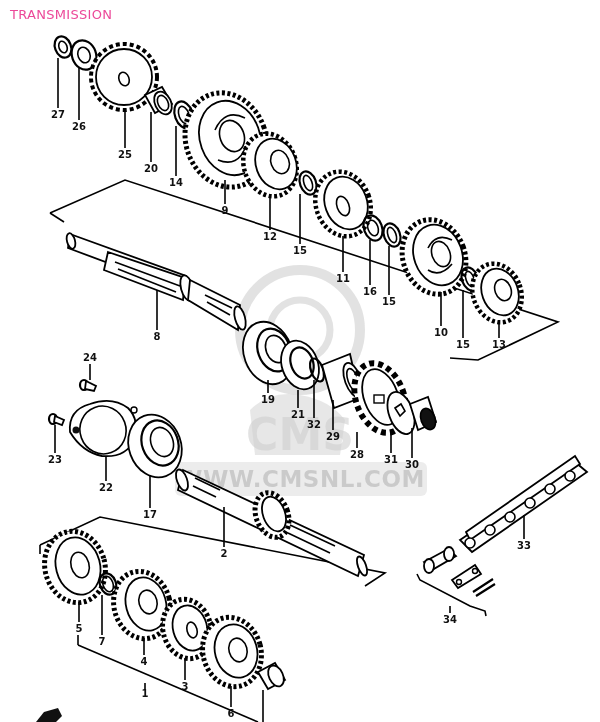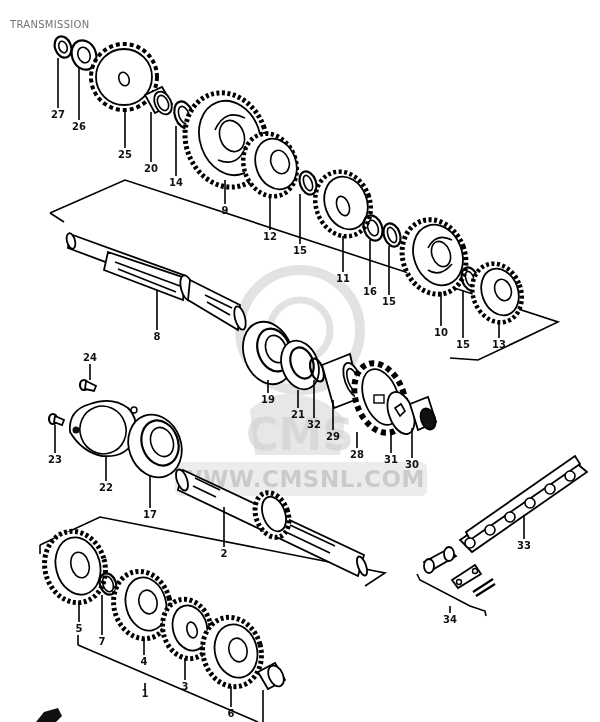--- a/index.html
+++ b/index.html
@@ -1,17 +1,17 @@
 <!DOCTYPE html>
 <html><head>
   <meta charset="utf-8">
   <style>
     html, body { margin: 0; padding: 0; background: #ffffff; }
     body { width: 600px; height: 722px; position: relative; overflow: hidden; font-family: "DejaVu Sans", sans-serif; }
-    .title { position: absolute; left: 10px; top: 19px; font-family: "DejaVu Sans", sans-serif; font-size: 10px; color: #737373; letter-spacing: 0.3px; }
+    .title { position: absolute; left: 10px; top: 7px; font-family: "DejaVu Sans", sans-serif; font-size: 13px; color: #ec4899; letter-spacing: 0.3px; }
     svg.diagram { position: absolute; left: 0; top: 0; }
     .lbl { font-family: "DejaVu Sans", sans-serif; font-size: 10px; font-weight: bold; fill: #111; }
     .ln { stroke: #000; stroke-width: 1.6; fill: none; }
     .thick { stroke: #000; stroke-width: 2.2; fill: none; }
     .part { stroke: #000; stroke-width: 1.8; fill: #fff; }
     .wmt { font-family: "DejaVu Sans", sans-serif; font-weight: bold; font-size: 23px; fill: #bdbdbd; opacity: 0.7; letter-spacing: 0.5px; }
   </style>
 </head>
 <body>
 

